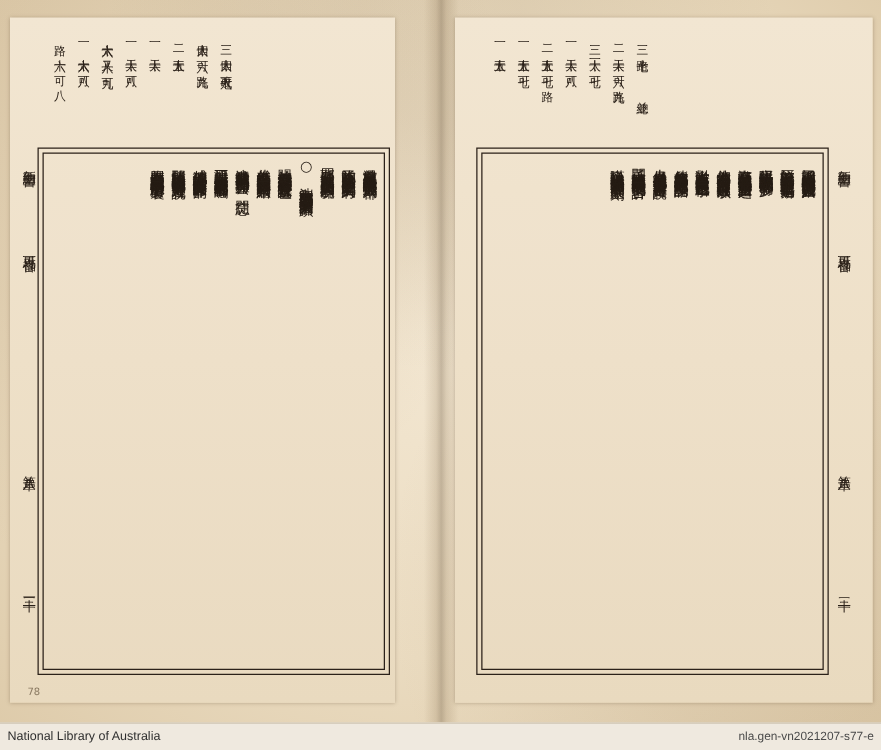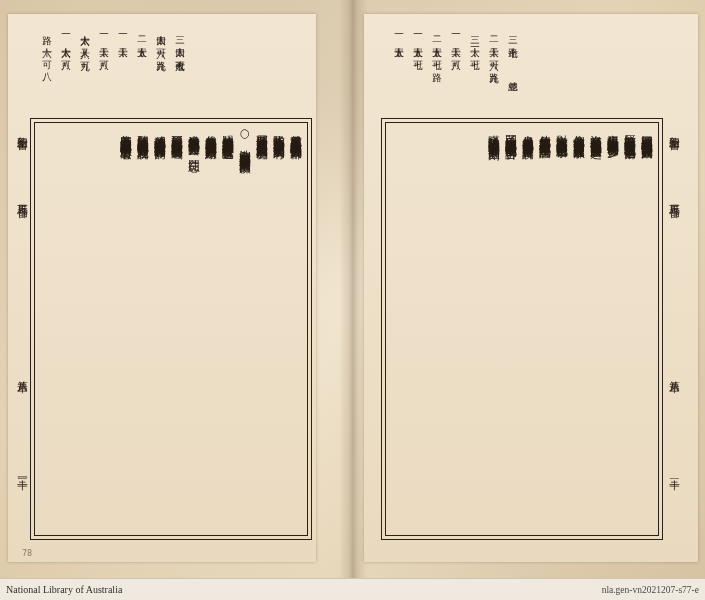--- a/index.html
+++ b/index.html
@@ -103,21 +103,21 @@
   #scanid-left{left:14px;}
 
   
   .footer{
     position:absolute;left:0;bottom:0;width:705px;height:22px;
     background:#efe9df;
     border-top:1px solid #cfc5b4;
     display:flex;align-items:center;justify-content:space-between;
     padding:0 6px;box-sizing:border-box;
     font-size:10px;color:#2f2f2f;
-    font-family:Liberation Serif, serif;
+    font-family:Liberation Sans, sans-serif;
   }
   .footer .right{color:#4a4a4a;font-size:9.5px;}
 </style>
 </head>
 <body>
 
 <div id="page">
 
   <div class="spine"></div>
 

